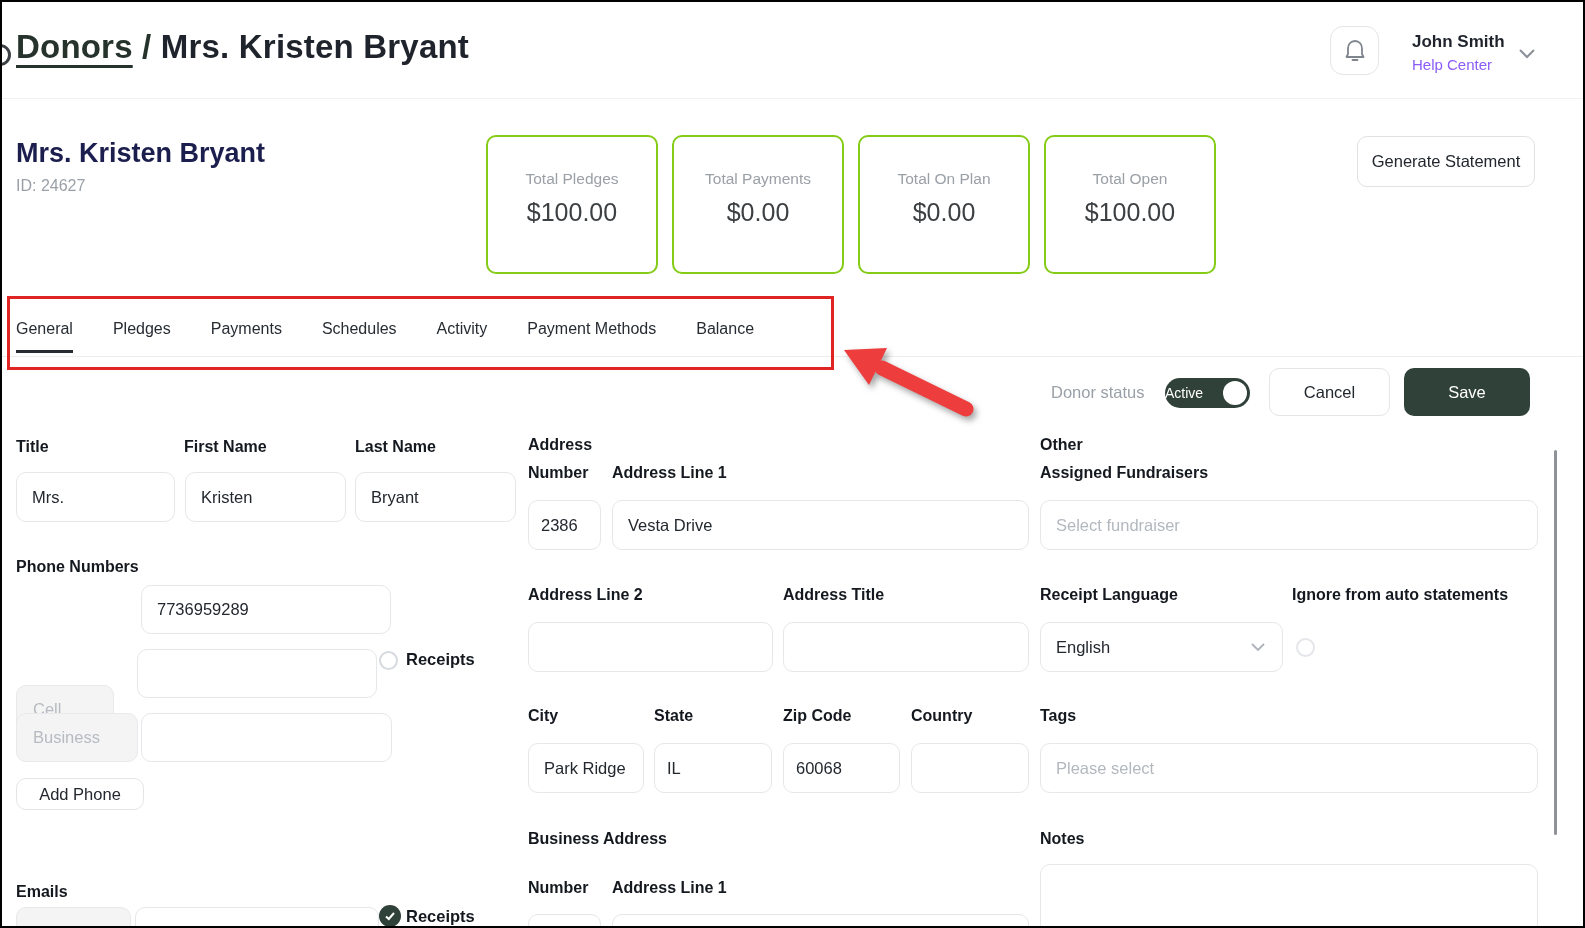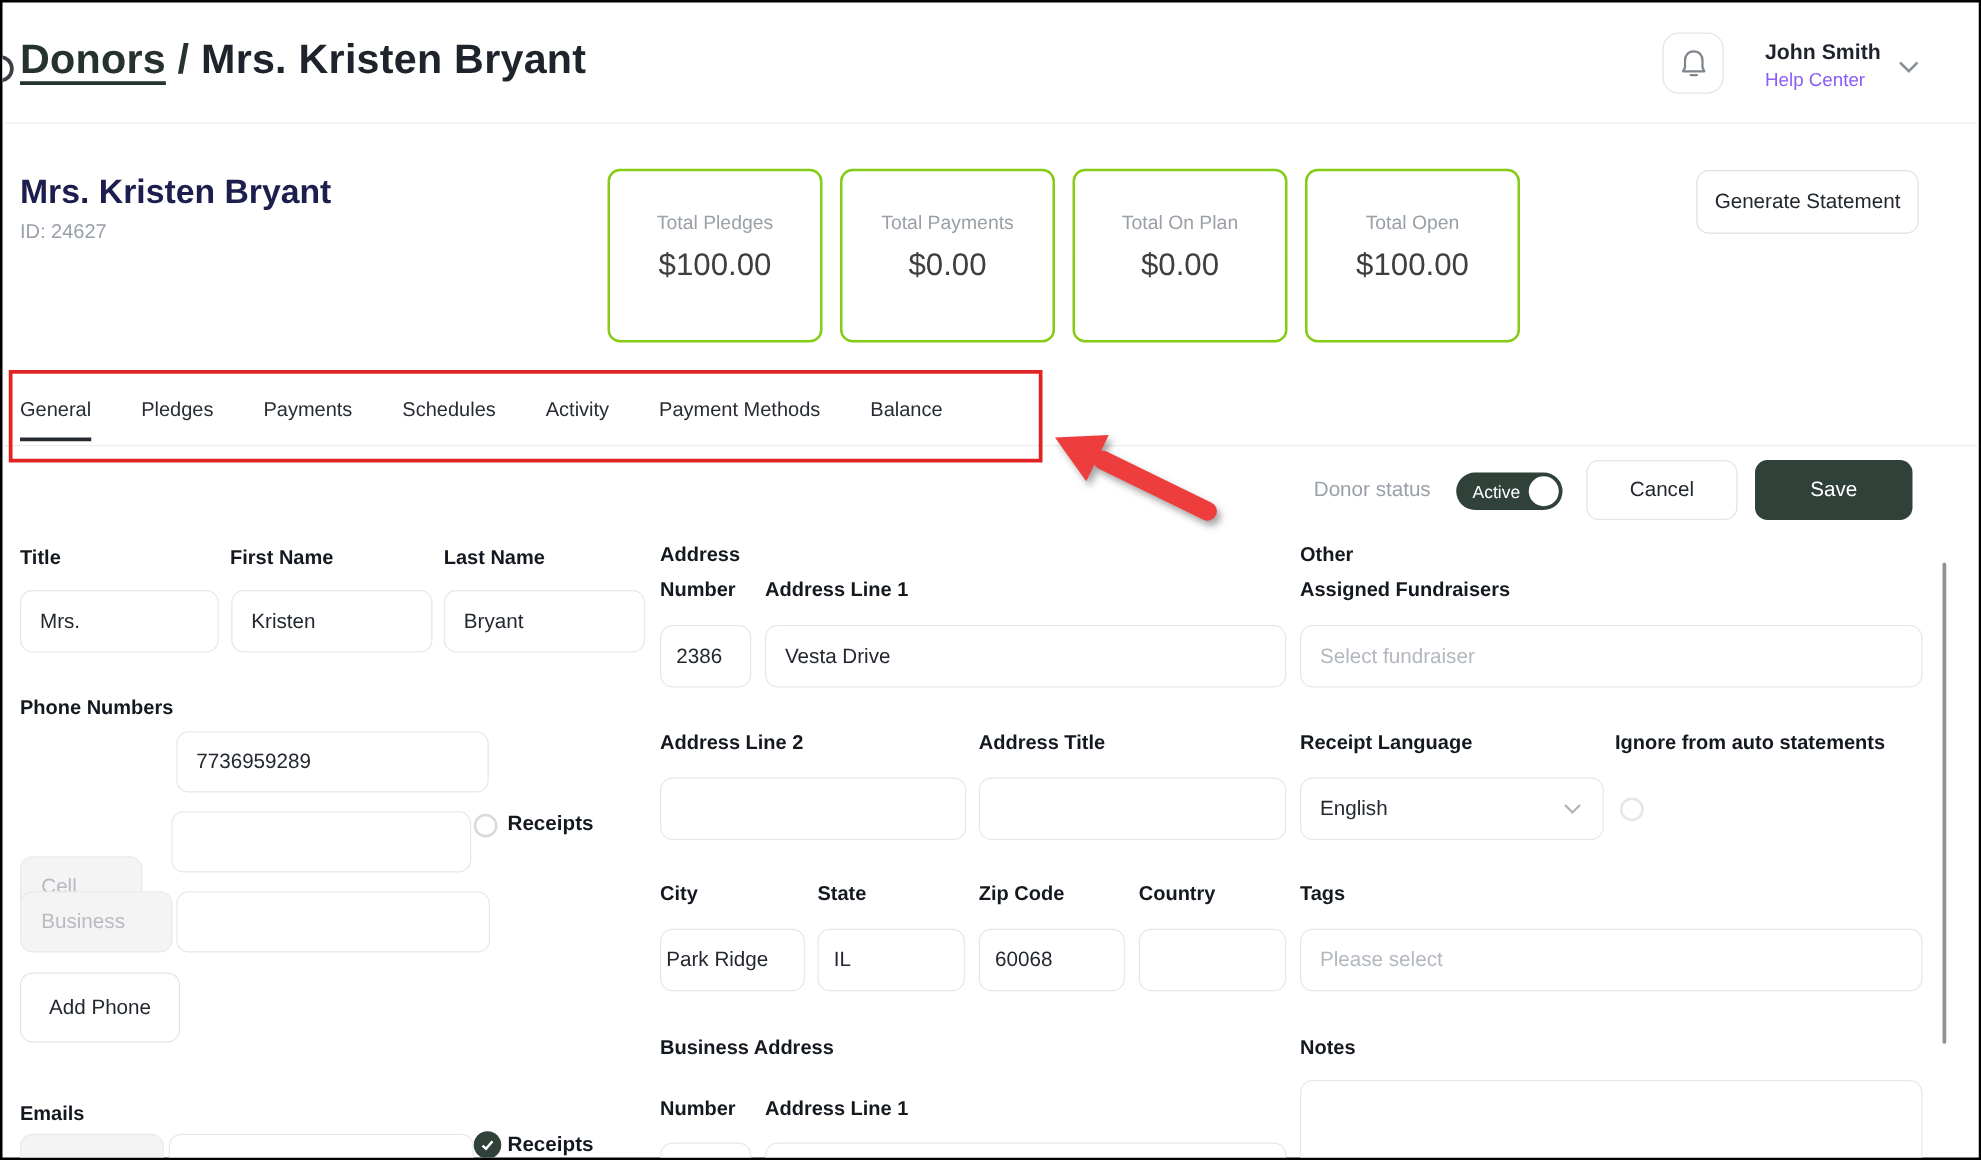--- a/index.html
+++ b/index.html
@@ -36,21 +36,21 @@
   .tab.active::after { content:""; position:absolute; left:0; right:0; bottom:-15px; height:3px; background:#272c33; }
   .tab-divider { position:absolute; left:0; top:354px; width:100%; height:1px; background:#ededed; }
 
   
   .anno-box { position:absolute; left:5px; top:294px; width:827px; height:74px; border:3px solid #e02424; z-index:30; pointer-events:none; }
   .anno-arrow { position:absolute; left:828px; top:334px; width:150px; height:90px; z-index:30; pointer-events:none; filter:drop-shadow(3px 4px 3px rgba(90,90,90,.55)); }
 
   
   .donor-status-label { position:absolute; left:1049px; top:381px; font-size:16.5px; color:#9aa0a8; }
   .toggle { position:absolute; left:1163px; top:376px; width:85px; height:30px; background:#304139; border-radius:16px; display:flex; align-items:center; cursor:pointer; }
-  .toggle-text { color:#fff; font-size:14px; margin-left:13px; }
+  .toggle-text { color:#fff; font-size:14px; }
   .toggle-knob { position:absolute; right:3px; top:3px; width:24px; height:24px; background:#fff; border-radius:50%; }
   .btn-cancel { position:absolute; left:1267px; top:366px; width:121px; height:48px; background:#fff; border:1px solid #e3e5e8; border-radius:10px; font-size:16.5px; color:#23282f; cursor:pointer; font-family:inherit; }
   .btn-save { position:absolute; left:1402px; top:366px; width:126px; height:48px; background:#304139; border:none; border-radius:10px; font-size:16.5px; color:#fff; cursor:pointer; font-family:inherit; }
 
   
   .flabel { position:absolute; font-size:16px; font-weight:700; color:#14181f; white-space:nowrap; }
   .finput { position:absolute; height:50px; border:1px solid #e5e7ea; border-radius:10px; background:#fff; font-size:16.5px; color:#23282f; padding:0 15px; font-family:inherit; outline:none; }
   .finput::placeholder { color:#b3b8bf; }
   .chip { position:absolute; height:49px; background:#f4f4f5; border:1px solid #e8e9eb; border-radius:10px; font-size:16.5px; color:#b7bbc1; display:flex; align-items:center; padding-left:16px; }
   .radio { position:absolute; width:19px; height:19px; border-radius:50%; background:#fff; border:2px solid #d7dade; cursor:pointer; }
@@ -150,21 +150,21 @@
   <input class="finput" style="left: 139px; top: 583px; width: 250px; height: 49px;" value="7736959289">
 
   <div class="chip" style="left:14px; top:683px; width:98px">Cell</div>
   <input class="finput" style="left: 135px; top: 647px; width: 240px; height: 49px;" value="">
   <span class="radio" style="left:377px; top:649px"></span>
   <div class="inline-label" style="left:404px; top:648px">Receipts</div>
 
   <div class="chip" style="left:14px; top:711px; width:122px">Business</div>
   <input class="finput" style="left: 139px; top: 711px; width: 251px; height: 49px;" value="">
 
-  <button class="btn-plain" style="left:14px; top:776px; width:128px; height:56px">Add Phone</button>
+  <button class="btn-plain" style="left:14px; top:776px; width:128px; height:32px">Add Phone</button>
 
   <div class="flabel" style="left:14px; top:881px">Emails</div>
   <div class="chip" style="left:14px; top:905px; width:115px"></div>
   <input class="finput" style="left: 133px; top: 905px; width: 244px; height: 49px;">
   <span class="check-circle" style="left:377px; top:903px">
     <svg width="12" height="12" viewBox="0 0 12 12" fill="none" stroke="#fff" stroke-width="2">
         <path d="M2 6.5 L4.8 9 L10 3"></path>
       </svg>
   </span>
   <div class="inline-label" style="left:404px; top:905px">Receipts</div>
@@ -177,21 +177,21 @@
 
   <div class="flabel" style="left:526px; top:584px">Address Line 2</div>
   <div class="flabel" style="left:781px; top:584px">Address Title</div>
   <input class="finput" style="left: 526px; top: 620px; width: 245px;" value="">
   <input class="finput" style="left: 781px; top: 620px; width: 246px;" value="">
 
   <div class="flabel" style="left:526px; top:705px">City</div>
   <div class="flabel" style="left:652px; top:705px">State</div>
   <div class="flabel" style="left:781px; top:705px">Zip Code</div>
   <div class="flabel" style="left:909px; top:705px">Country</div>
-  <input class="finput" style="left: 526px; top: 741px; width: 116px; padding: 0px 4px;" value="Park Ridge">
+  <input class="finput" style="left: 526px; top: 741px; width: 116px; padding: 0px 15px;" value="Park Ridge">
   <input class="finput" style="left: 652px; top: 741px; width: 118px; padding: 0px 12px;" value="IL">
   <input class="finput" style="left: 781px; top: 741px; width: 117px; padding: 0px 12px;" value="60068">
   <input class="finput" style="left: 909px; top: 741px; width: 118px; padding: 0px 12px;" value="">
 
   <div class="flabel" style="left:526px; top:828px">Business Address</div>
   <div class="flabel" style="left:526px; top:877px">Number</div>
   <div class="flabel" style="left:610px; top:877px">Address Line 1</div>
   <input class="finput" style="left: 526px; top: 912px; width: 73px;">
   <input class="finput" style="left: 610px; top: 912px; width: 417px;">
 

